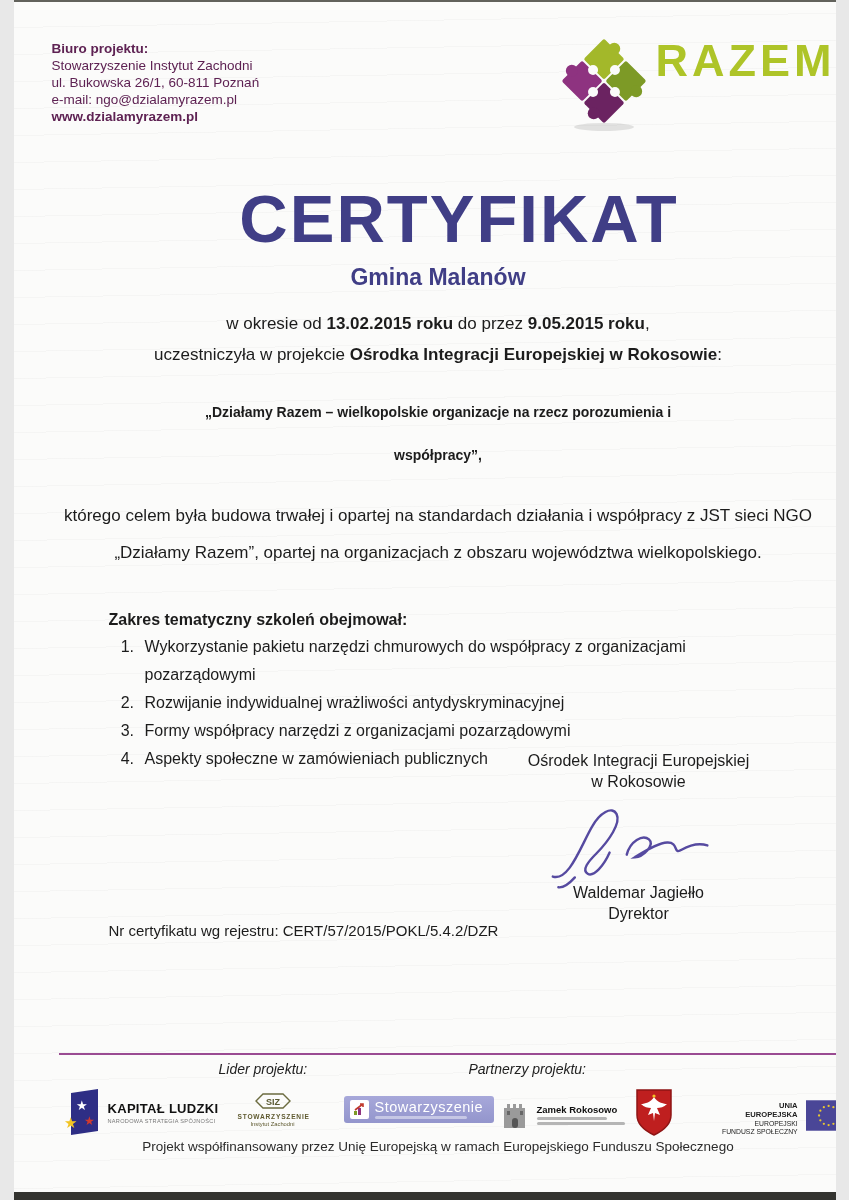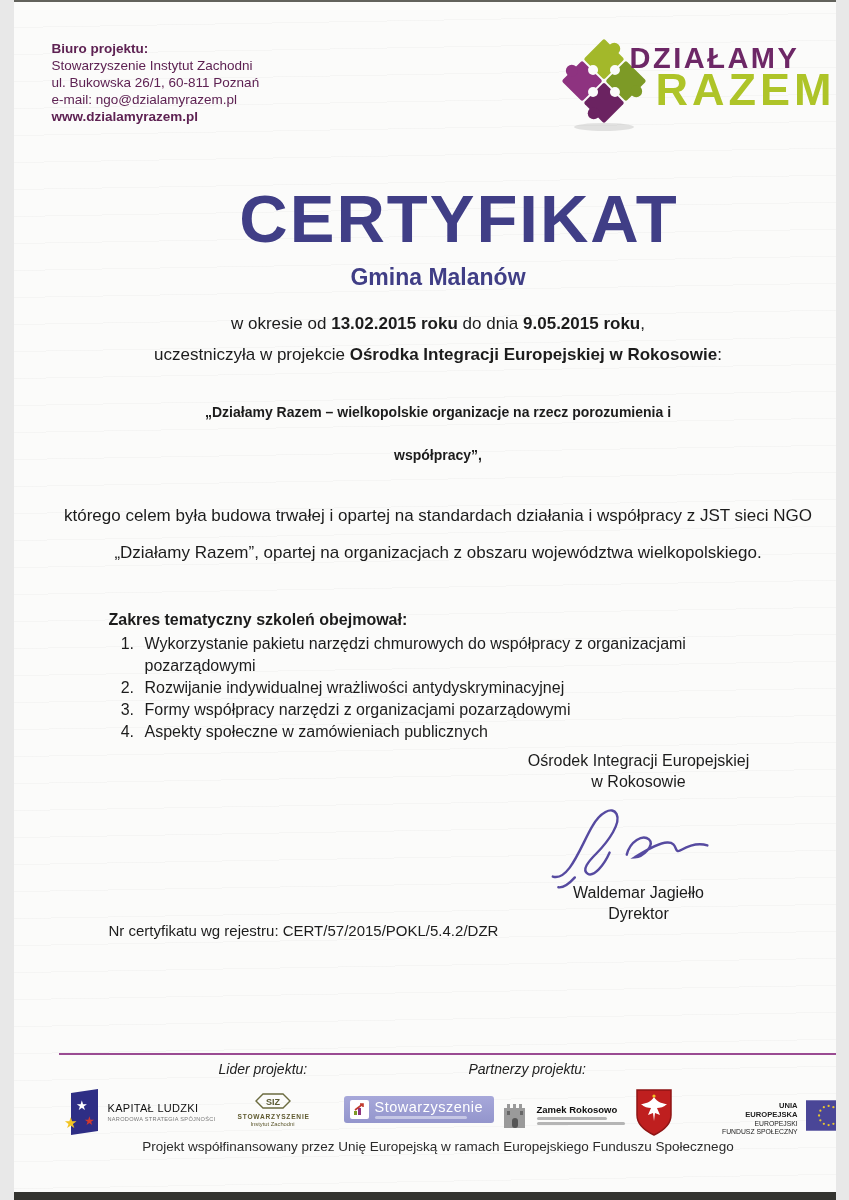--- a/index.html
+++ b/index.html
@@ -33,37 +33,37 @@
   .line1{top:314px;} .line2{top:345px;}
   .ptitle{font-size:14px;font-weight:bold;}
   .pt1{top:404px;} .pt2{top:447px;}
   .desc{font-size:17px;}
   .d1{top:506px;} .d2{top:543px;}
 
   
   .topics{left:95px;top:611px;width:680px;font-size:16px;}
   .topics-h{font-weight:bold;margin-bottom:4px;}
   .topics ol{margin:0;padding-left:30px;}
-  .topics li{padding-left:6px;line-height:22px;}
+  .topics li{padding-left:6px;line-height:28px;}
 
   
   .sig{left:450px;top:750px;width:350px;text-align:center;font-size:16px;line-height:21px;}
   .sig-ink{display:block;margin:2px auto -4px auto;transform:rotate(-3deg);}
 
   .certno{left:95px;top:922px;font-size:15px;}
 
   
   .rule{left:45px;top:1053px;width:785px;height:2px;background:#9a4b92;}
   .flabel{top:1061px;font-style:italic;font-size:14px;color:#222;}
   .flabel.leader{left:205px;} .flabel.partners{left:455px;}
   .fnote{top:1139px;font-size:13.5px;color:#2b2b2b;}
 
   
   .kl{left:48px;top:1088px;width:160px;display:flex;align-items:center;gap:6px;}
-  .kl-title{font-size:11px;font-weight:normal;color:#111;letter-spacing:.3px;}
+  .kl-title{font-size:13px;font-weight:bold;color:#111;letter-spacing:.3px;}
   .kl-sub{font-size:5.6px;color:#777;letter-spacing:.3px;margin-top:2px;}
 
   .siz{left:224px;top:1092px;width:70px;text-align:center;color:#5f5a30;}
   .siz-l1{font-size:6.6px;font-weight:bold;letter-spacing:.8px;margin-top:3px;}
   .siz-l2{font-size:5.8px;margin-top:1px;}
 
   .stow{left:330px;top:1096px;width:150px;height:27px;background:linear-gradient(180deg,#a7a8da,#9395cc);
         border-radius:3px;display:flex;align-items:center;padding:0 6px;box-sizing:border-box;gap:6px;}
   .stow-ic{width:19px;height:19px;background:#fff;border-radius:2px;flex:none;display:flex;align-items:center;justify-content:center;}
   .stow-t{color:#fff;font-size:14.5px;letter-spacing:.5px;line-height:1;}
@@ -105,29 +105,28 @@
         <circle cx="65.5" cy="77" r="6" fill="#6b2361"></circle>
         <rect x="20" y="48" width="29" height="29" rx="2" fill="#8e3380"></rect>
         <circle cx="20" cy="62.5" r="6" fill="#8e3380"></circle>
         <circle cx="50" cy="31.5" r="5" fill="#fbfbfa"></circle>
         <circle cx="65.5" cy="47" r="5" fill="#fbfbfa"></circle>
         <circle cx="50" cy="62.5" r="5" fill="#fbfbfa"></circle>
         <circle cx="34.5" cy="47" r="5" fill="#fbfbfa"></circle>
       </g>
     </svg>
     <div class="logo-words">
-      <div class="logo-w1">DZIAŁAMY</div>
       <div class="logo-w2">RAZEM</div>
     </div>
   </div>
 
   <div class="abs ctr main-title">CERTYFIKAT</div>
   <div class="abs ctr recipient">Gmina Malanów</div>
 
-  <div class="abs ctr intro line1"><span>w okresie od </span><span class="b">13.02.2015 roku</span><span> do dnia </span><span class="b">9.05.2015 roku</span><span>,</span></div>
+  <div class="abs ctr intro line1"><span>w okresie od </span><span class="b">13.02.2015 roku</span><span> do przez </span><span class="b">9.05.2015 roku</span><span>,</span></div>
   <div class="abs ctr intro line2"><span>uczestniczyła w projekcie </span><span class="b">Ośrodka Integracji Europejskiej w Rokosowie</span><span>:</span></div>
 
   <div class="abs ctr ptitle pt1">„Działamy Razem – wielkopolskie organizacje na rzecz porozumienia i</div>
   <div class="abs ctr ptitle pt2">współpracy”,</div>
 
   <div class="abs ctr desc d1">którego celem była budowa trwałej i opartej na standardach działania i współpracy z JST sieci NGO</div>
   <div class="abs ctr desc d2">„Działamy Razem”, opartej na organizacjach z obszaru województwa wielkopolskiego.</div>
 
   <div class="abs topics">
     <div class="topics-h">Zakres tematyczny szkoleń obejmował:</div>

